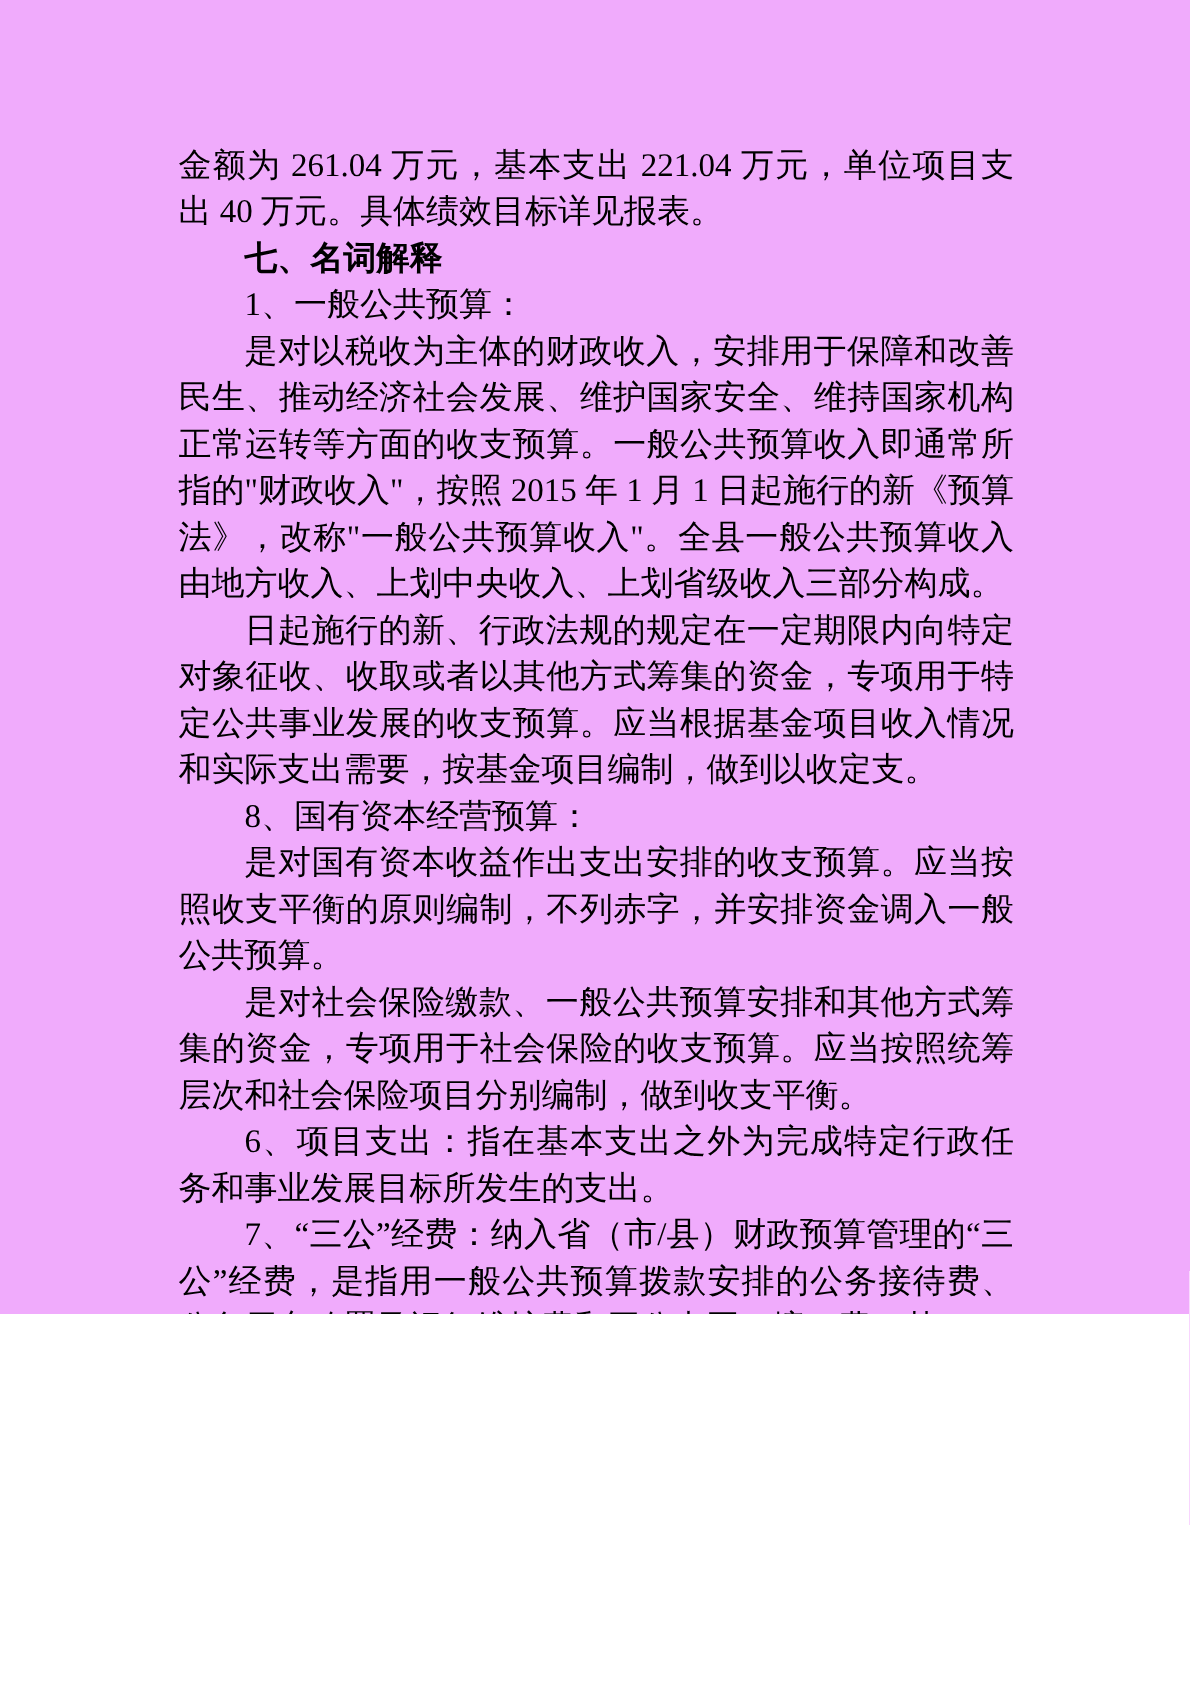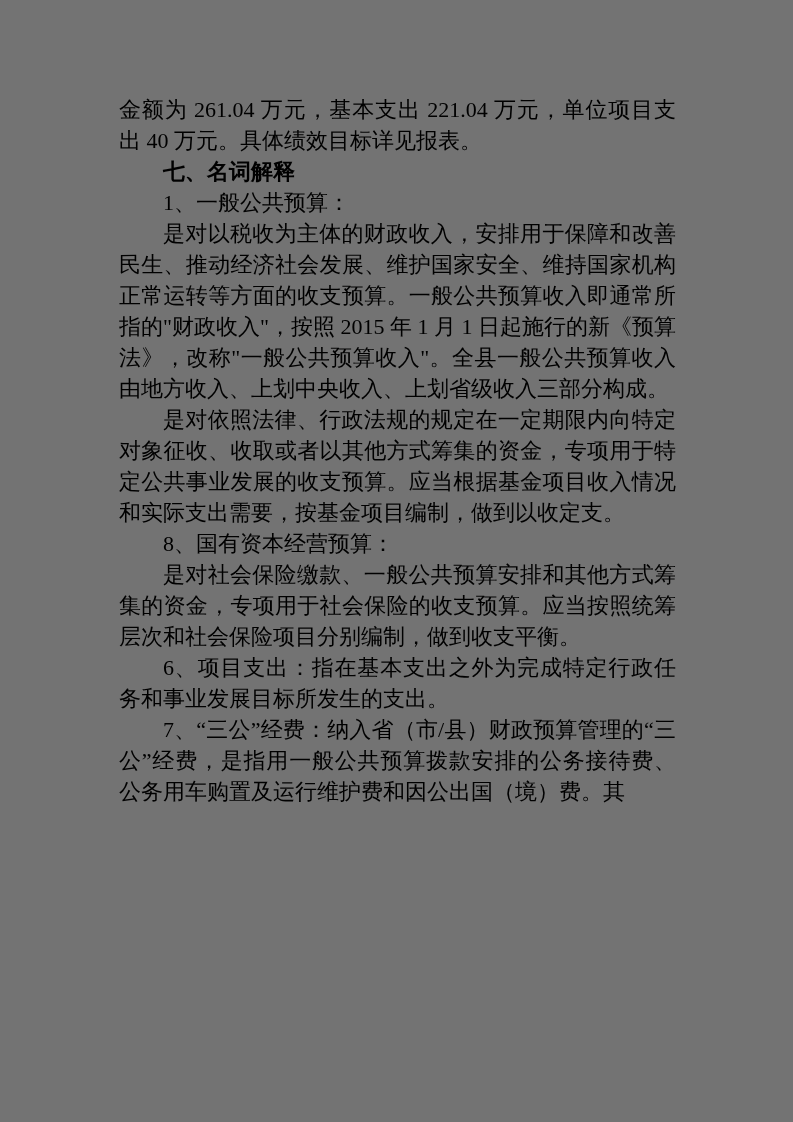--- a/index.html
+++ b/index.html
@@ -3,22 +3,22 @@
 <meta charset="utf-8">
 <style>
   html, body {
     margin: 0;
     padding: 0;
     background: #ffffff;
   }
   .page {
     position: relative;
     width: 793px;
-    height: 1122px;
-    background: #737373;
+    height: 876px;
+    background: #f0abfc;
     overflow: hidden;
     font-family: "Liberation Serif", "DejaVu Serif", serif;
   }
   .content {
     position: absolute;
     left: 119px;
     top: 94px;
     width: 557px;
     color: #000000;
     font-size: 22px;
@@ -39,19 +39,20 @@
 </style>
 </head>
 <body>
 
 <div class="page">
   <div class="content">
     <p class="para no-indent">金额为 261.04 万元，基本支出 221.04 万元，单位项目支出 40 万元。具体绩效目标详见报表。</p>
     <p class="para heading">七、名词解释</p>
     <p class="para">1、一般公共预算：</p>
     <p class="para">是对以税收为主体的财政收入，安排用于保障和改善民生、推动经济社会发展、维护国家安全、维持国家机构正常运转等方面的收支预算。一般公共预算收入即通常所指的"财政收入"，按照 2015 年 1 月 1 日起施行的新《预算法》，改称"一般公共预算收入"。全县一般公共预算收入由地方收入、上划中央收入、上划省级收入三部分构成。</p>
-    <p class="para">是对依照法律、行政法规的规定在一定期限内向特定对象征收、收取或者以其他方式筹集的资金，专项用于特定公共事业发展的收支预算。应当根据基金项目收入情况和实际支出需要，按基金项目编制，做到以收定支。</p>
+    <p class="para">日起施行的新、行政法规的规定在一定期限内向特定对象征收、收取或者以其他方式筹集的资金，专项用于特定公共事业发展的收支预算。应当根据基金项目收入情况和实际支出需要，按基金项目编制，做到以收定支。</p>
     <p class="para">8、国有资本经营预算：</p>
+    <p class="para">是对国有资本收益作出支出安排的收支预算。应当按照收支平衡的原则编制，不列赤字，并安排资金调入一般公共预算。</p>
     <p class="para">是对社会保险缴款、一般公共预算安排和其他方式筹集的资金，专项用于社会保险的收支预算。应当按照统筹层次和社会保险项目分别编制，做到收支平衡。</p>
     <p class="para">6、项目支出：指在基本支出之外为完成特定行政任务和事业发展目标所发生的支出。</p>
     <p class="para">7、“三公”经费：纳入省（市/县）财政预算管理的“三公”经费，是指用一般公共预算拨款安排的公务接待费、公务用车购置及运行维护费和因公出国（境）费。其</p>
   </div>
 </div>
 
 </body></html>

